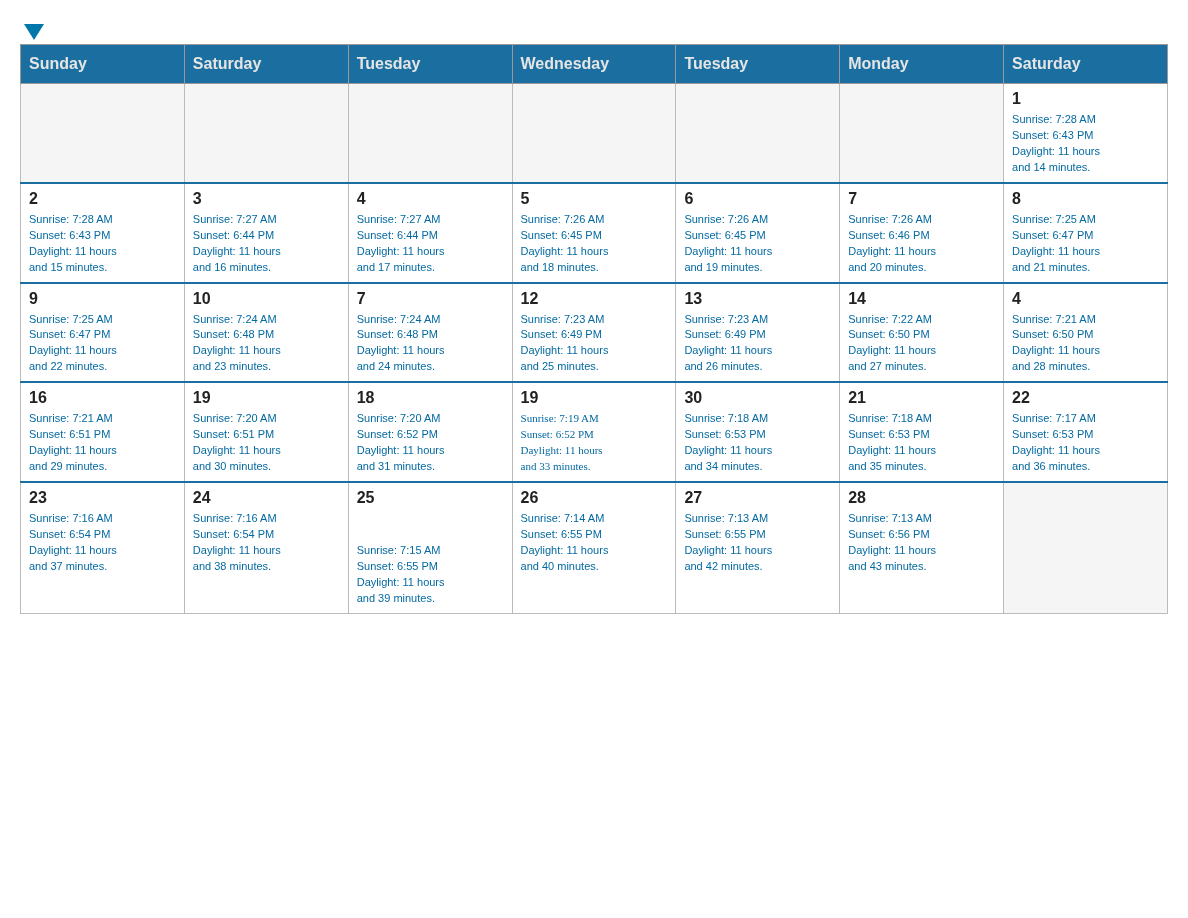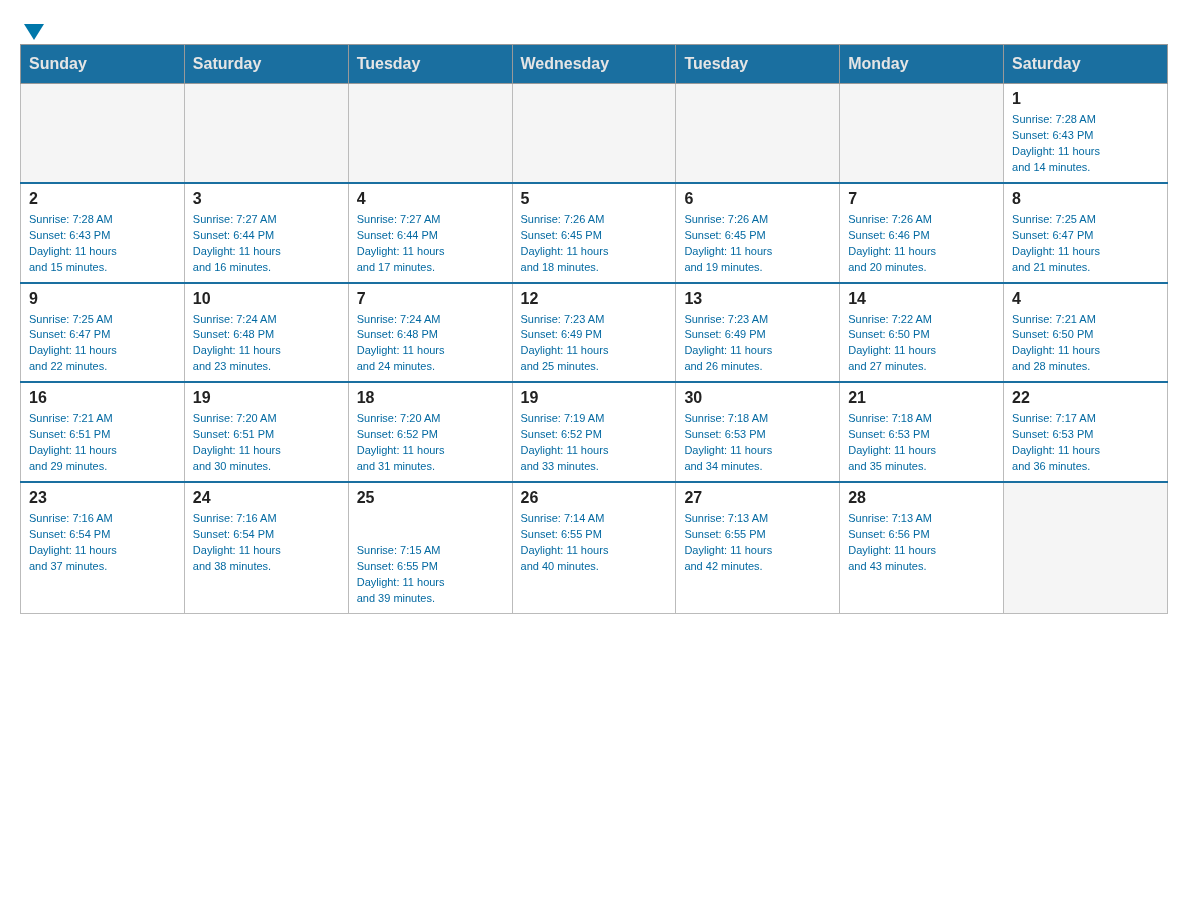--- a/index.html
+++ b/index.html
@@ -266,21 +266,21 @@
         </td>
         <td>
           <span class="day-number">18</span>
           <div class="day-info" style="white-space: pre-line;">Sunrise: 7:20 AM
 Sunset: 6:52 PM
 Daylight: 11 hours
 and 31 minutes.</div>
         </td>
         <td>
           <span class="day-number">19</span>
-          <div class="day-info" style="white-space: pre-line;">Sunrise: 7:19 AM
+          <div class="day-info" style="white-space: pre-line; font-family: Liberation Serif, serif;">Sunrise: 7:19 AM
 Sunset: 6:52 PM
 Daylight: 11 hours
 and 33 minutes.</div>
         </td>
         <td>
           <span class="day-number">30</span>
           <div class="day-info" style="white-space: pre-line;">Sunrise: 7:18 AM
 Sunset: 6:53 PM
 Daylight: 11 hours
 and 34 minutes.</div>

